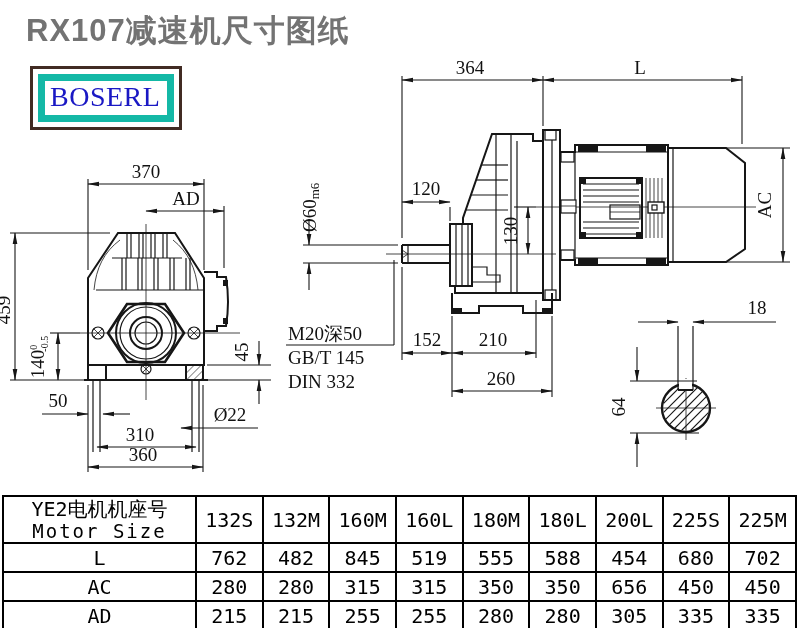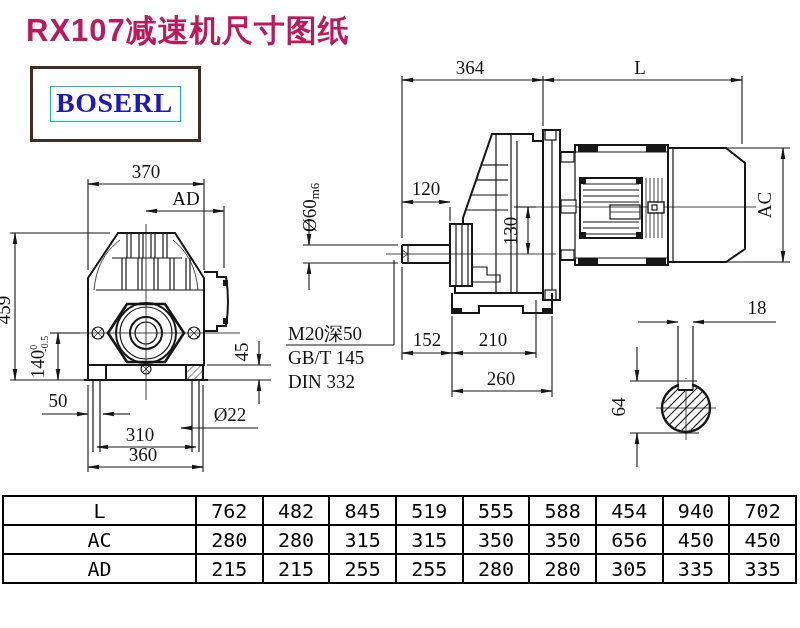--- a/index.html
+++ b/index.html
@@ -1,21 +1,21 @@
 <!DOCTYPE html>
 <html><head>
 <meta charset="utf-8">
 <style>
   html,body{margin:0;padding:0;background:#fff;}
   .page{position:relative;width:800px;height:628px;background:#fff;overflow:hidden;
         font-family:"Liberation Sans","DejaVu Sans",sans-serif;}
-  .title{position:absolute;left:26px;top:10px;font-size:31px;font-weight:700;color:#be185d;
+  .title{position:absolute;left:26px;top:10px;font-size:31px;font-weight:700;color:#737373;
          letter-spacing:1px;white-space:nowrap;}
   .logo-outer{position:absolute;left:30px;top:66px;border:3px solid #412b23;background:#fff;}
-  .logo-inner{border:1px solid #14b8a6;margin:17px;padding:0 7px 2px 5px;font-weight:bold;}
+  .logo-inner{border:7px solid #14b8a6;margin:5px;padding:0 7px 2px 5px;}
   .logo-text{font-family:"Liberation Serif","DejaVu Serif",serif;font-size:28px;color:#1a18c4;
              line-height:32px;letter-spacing:0.5px;}
   svg{position:absolute;left:0;top:0;}
   .ol{fill:none;stroke:#161616;stroke-width:2;}
   .ob{fill:none;stroke:#161616;stroke-width:2.6;}
   .l1{fill:none;stroke:#161616;stroke-width:1.2;}
   .lt{fill:none;stroke:#161616;stroke-width:0.8;}
   .dim{fill:none;stroke:#161616;stroke-width:1.1;}
   .dt{font-family:"Liberation Serif","DejaVu Serif",serif;font-size:19px;fill:#111;}
   .dts{font-size:13px;}
@@ -372,29 +372,44 @@
           <col>
           <col>
           <col>
           <col>
           <col>
           <col>
           <col>
       </colgroup>
       <tbody>
         <tr>
+          <td class="hcell">
+            <div class="h-cn">YE2电机机座号</div>
+            <div class="h-en">Motor Size</div>
+          </td>
+          <td>132S</td>
+          <td>132M</td>
+          <td>160M</td>
+          <td>160L</td>
+          <td>180M</td>
+          <td>180L</td>
+          <td>200L</td>
+          <td>225S</td>
+          <td>225M</td>
+        </tr>
+        <tr>
           <td>L</td>
           <td>762</td>
           <td>482</td>
           <td>845</td>
           <td>519</td>
           <td>555</td>
           <td>588</td>
           <td>454</td>
-          <td>940</td>
+          <td>680</td>
           <td>702</td>
         </tr>
         <tr>
           <td>AC</td>
           <td>280</td>
           <td>280</td>
           <td>315</td>
           <td>315</td>
           <td>350</td>
           <td>350</td>

